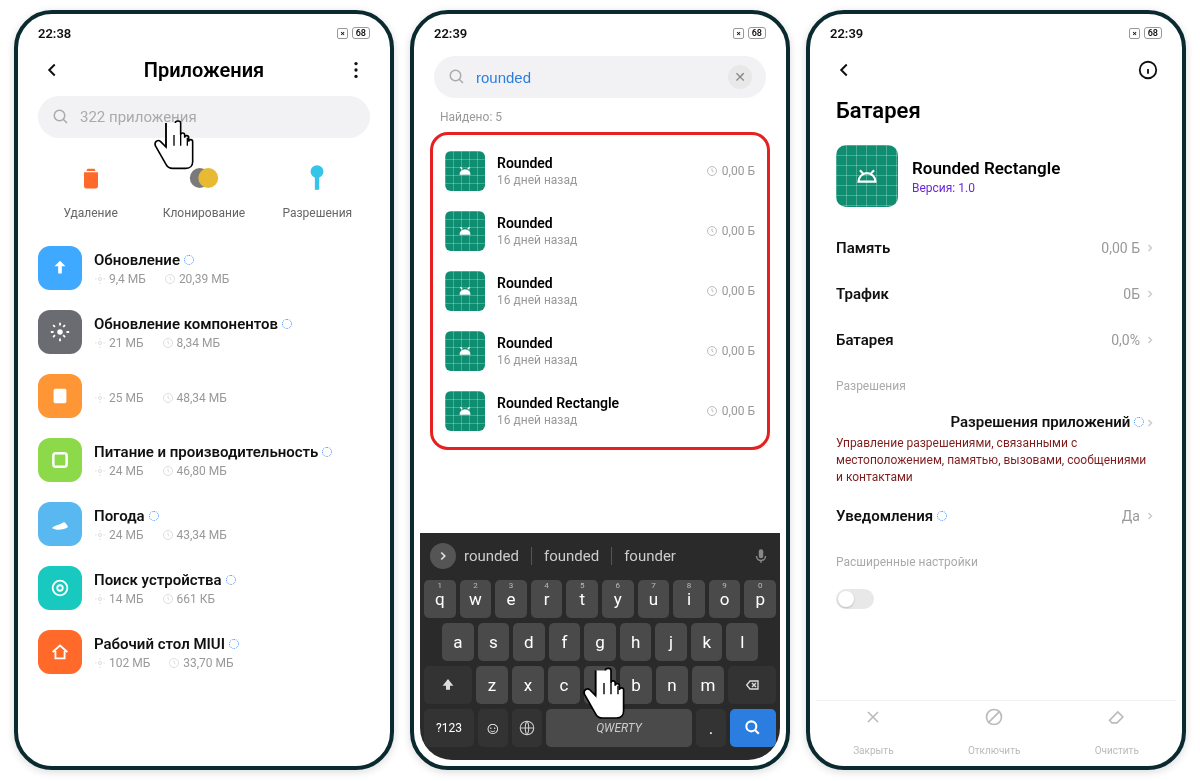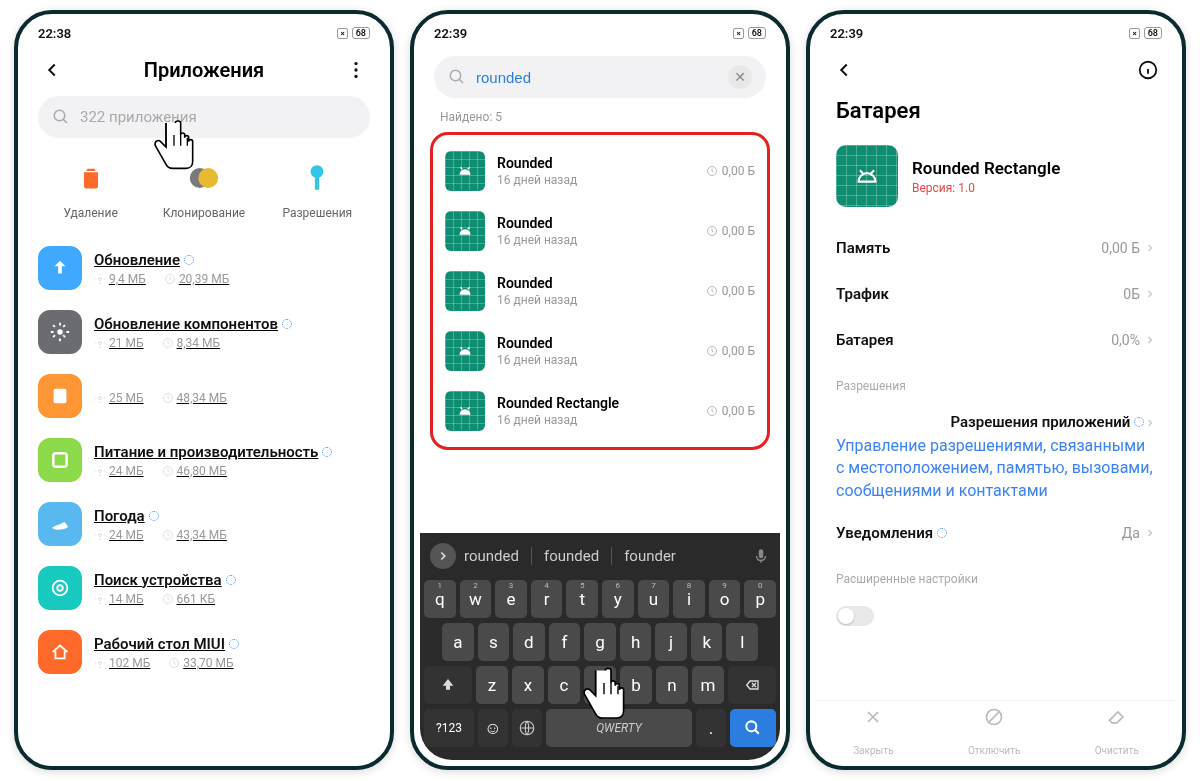--- a/index.html
+++ b/index.html
@@ -90,21 +90,21 @@
     align-items: center;
     gap: 6px;
     font-size: 12px;
     color: #666;
     width: 90px;
   }
   .action .circle {
     width: 44px; height: 44px; border-radius: 50%;
     display: flex; align-items: center; justify-content: center;
   }
-  .app-list { flex: 1; overflow-y: auto; padding: 0 14px; text-decoration: underline; }
+  .app-list { flex: 1; overflow-y: auto; padding: 0 14px; }
   .app-row {
     display: flex;
     align-items: center;
     padding: 10px 0;
     gap: 12px;
   }
   .app-icon {
     width: 44px; height: 44px; border-radius: 12px;
     display: flex; align-items: center; justify-content: center;
     flex-shrink: 0;
@@ -201,21 +201,21 @@
   .details-row {
     display: flex;
     align-items: center;
     justify-content: space-between;
     padding: 14px 20px;
     font-size: 15px;
   }
   .details-row .label { font-weight: 600; color: #111; text-align: right; }
   .details-row .value { color: #999; font-size: 14px; display: flex; align-items: center; gap: 4px; }
   .section-label { padding: 16px 20px 6px; font-size: 12px; color: #aaa; }
-  .desc-text { font-size: 16px; color: #3b82f6; padding: 0 20px 8px; line-height: 1.4; }
+  .desc-text { font-size: 12px; color: #7f1d1d; padding: 0 20px 8px; line-height: 1.4; }
   .bottom-actions {
     display: flex;
     justify-content: space-around;
     padding: 6px 0 4px;
     border-top: 1px solid #f0f0f0;
     margin-top: auto;
   }
   .bottom-actions .ba {
     display: flex; flex-direction: column; align-items: center; gap: 18px;
     font-size: 10px; color: #bbb;
@@ -737,21 +737,21 @@
     <div class="details-app">
       <div class="big-icon">
         <svg width="34" height="34" viewBox="0 0 24 24" fill="#fff">
             <path d="M6 16a6 6 0 0 1 12 0H6zm1-8 2 2m8-2-2 2" stroke="#fff" stroke-width="1.5" fill="none"></path>
             <circle cx="9" cy="13" r=".9" fill="#0f8d70"></circle>
             <circle cx="15" cy="13" r=".9" fill="#0f8d70"></circle>
           </svg>
       </div>
       <div>
         <div style="font-size:17px;font-weight:600;">Rounded Rectangle</div>
-        <div style="font-size:12px;color:#ef4444;margin-top:3px;">Версия: 1.0</div>
+        <div style="font-size:12px;color:#6d28d9;margin-top:3px;">Версия: 1.0</div>
       </div>
     </div>
 
     <div class="details-row">
       <span class="label">Память</span>
       <span class="value">
           <span>0,00 Б</span>
         <svg width="12" height="12" viewBox="0 0 24 24" fill="none" stroke="#ccc" stroke-width="3">
             <path d="M9 6l6 6-6 6"></path>
           </svg>

